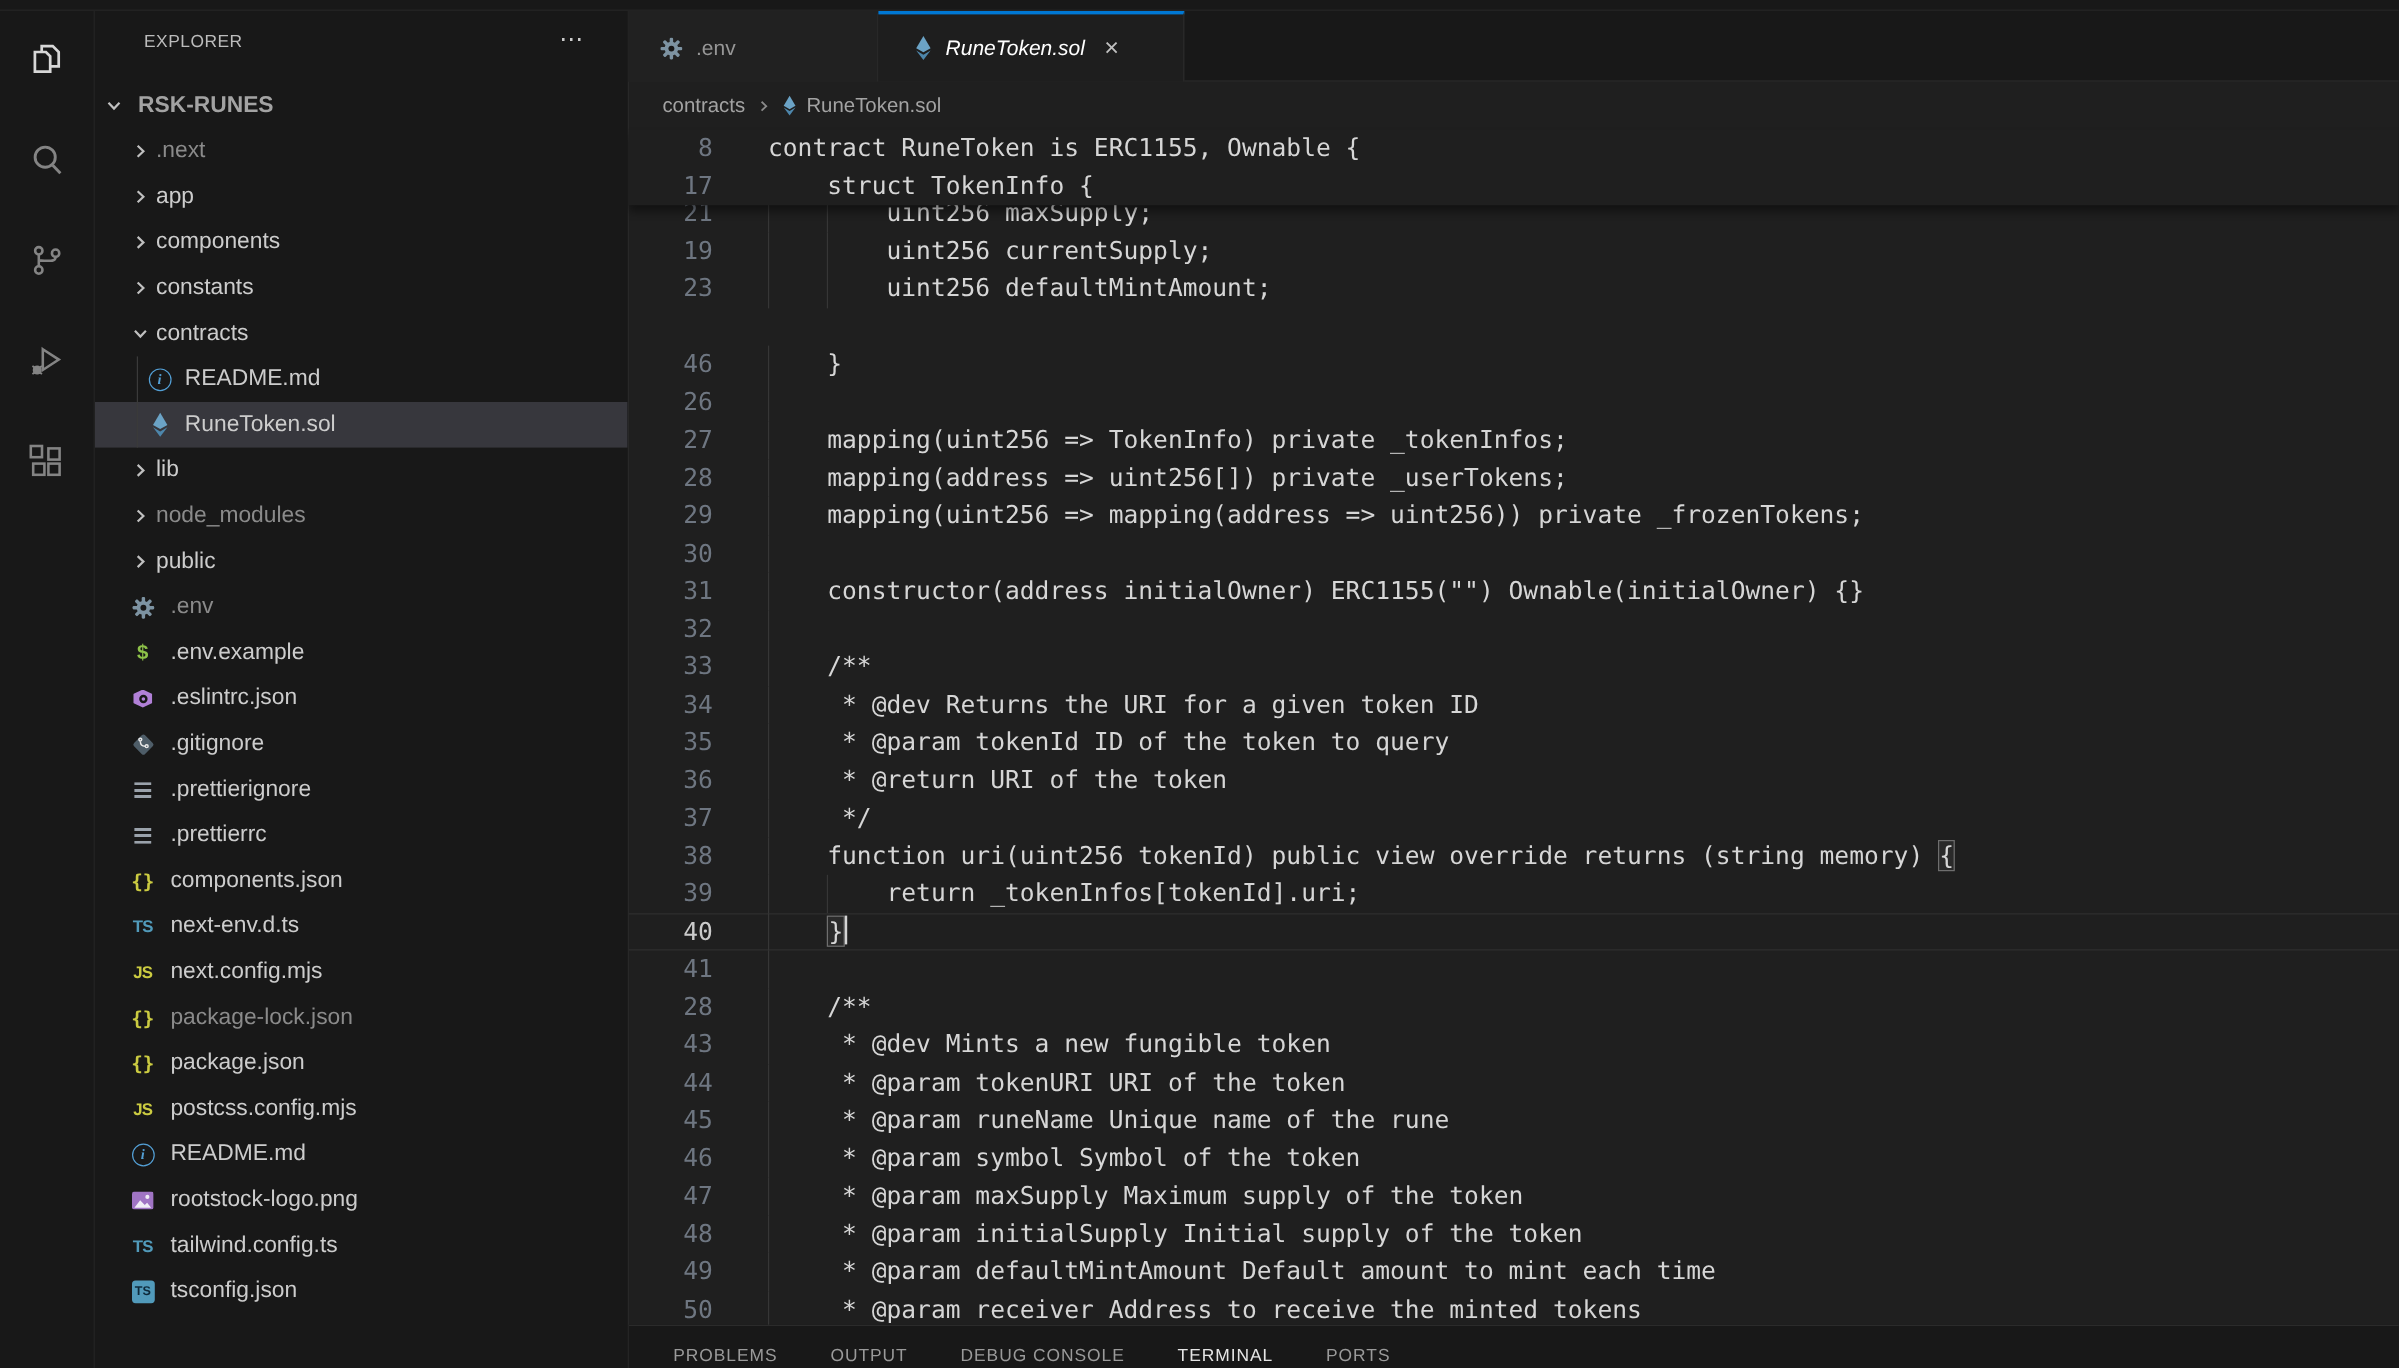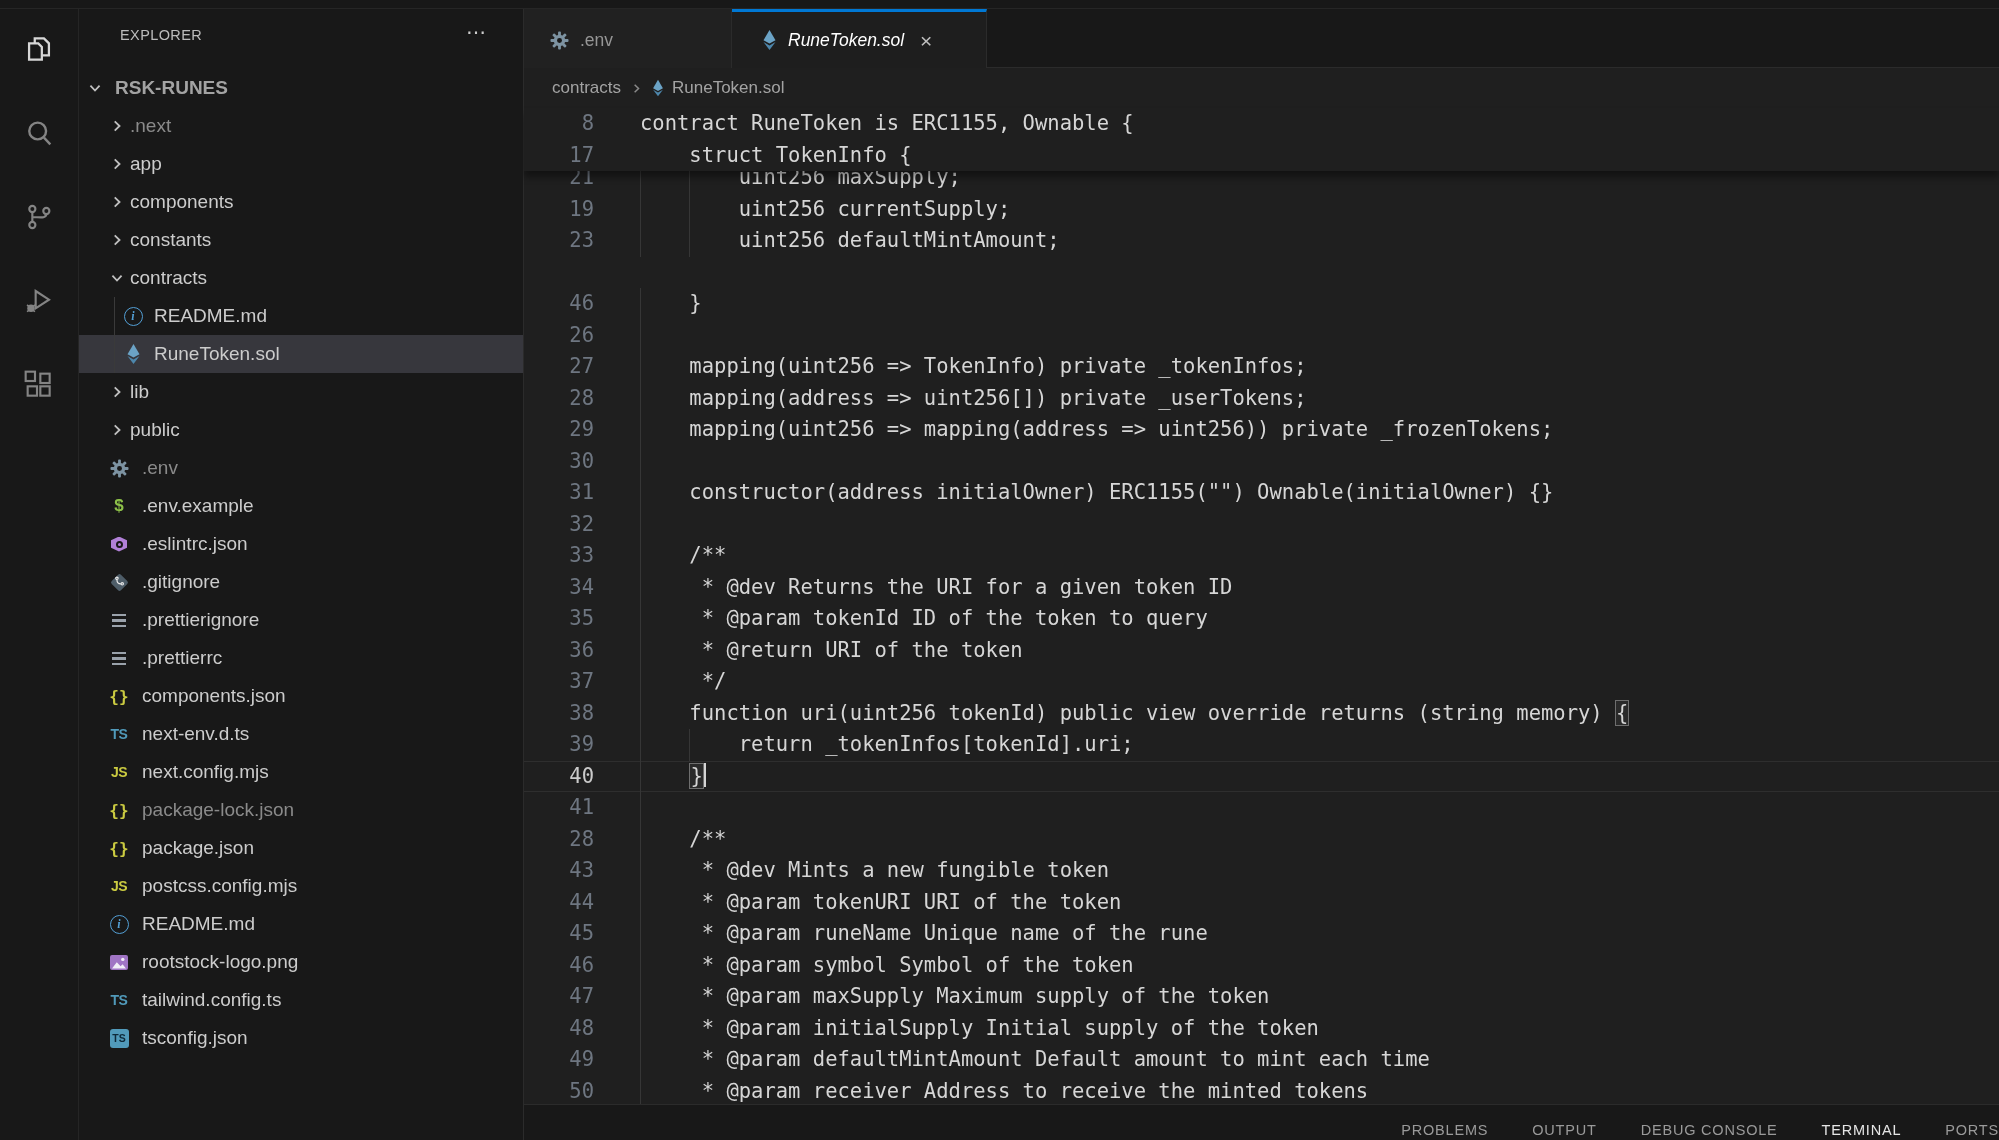--- a/index.html
+++ b/index.html
@@ -109,21 +109,21 @@
     vertical-align:middle; margin-top:-4px; }
 
   .sticky { position:absolute; left:0; right:0; top:99px; height:63px;
     background:#1f1f1f; box-shadow:0 6px 7px rgba(0,0,0,0.42); z-index:6; }
   .sticky .crow { cursor:pointer; }
 
   
   .panel { position:absolute; left:0; right:0; top:1095px; bottom:0;
     background:#181818; border-top:1px solid #2b2b2b; z-index:8;
     display:flex; align-items:flex-start; padding:17px 0 0 37px; gap:44px;
-    overflow:hidden;justify-content:flex-end; }
+    overflow:hidden; }
   .ptab { font-size:14.5px; letter-spacing:0.8px; color:#9a9a9a; cursor:pointer;
     white-space:nowrap; }
   .ptab.active { color:#e5e5e5; }
 </style>
 </head>
 <body>
 
 <div id="stage">
   <div class="topstrip"></div>
 
@@ -234,20 +234,28 @@
           </span>
           <span class="tlabel">RuneToken.sol</span>
         </div>
         <div class="trow folder d0">
           <span class="chev">
             <svg width="16" height="16" viewBox="0 0 14 14" stroke="currentColor" fill="none" stroke-width="1.6">
               <path d="M5 3 L9.2 7 L5 11"></path>
             </svg>
           </span>
           <span class="tlabel">lib</span>
+        </div>
+        <div class="trow folder d0 dim">
+          <span class="chev">
+            <svg width="16" height="16" viewBox="0 0 14 14" stroke="currentColor" fill="none" stroke-width="1.6">
+              <path d="M5 3 L9.2 7 L5 11"></path>
+            </svg>
+          </span>
+          <span class="tlabel">node_modules</span>
         </div>
         <div class="trow folder d0">
           <span class="chev">
             <svg width="16" height="16" viewBox="0 0 14 14" stroke="currentColor" fill="none" stroke-width="1.6">
               <path d="M5 3 L9.2 7 L5 11"></path>
             </svg>
           </span>
           <span class="tlabel">public</span>
         </div>
         <div class="trow file d0 dim">

